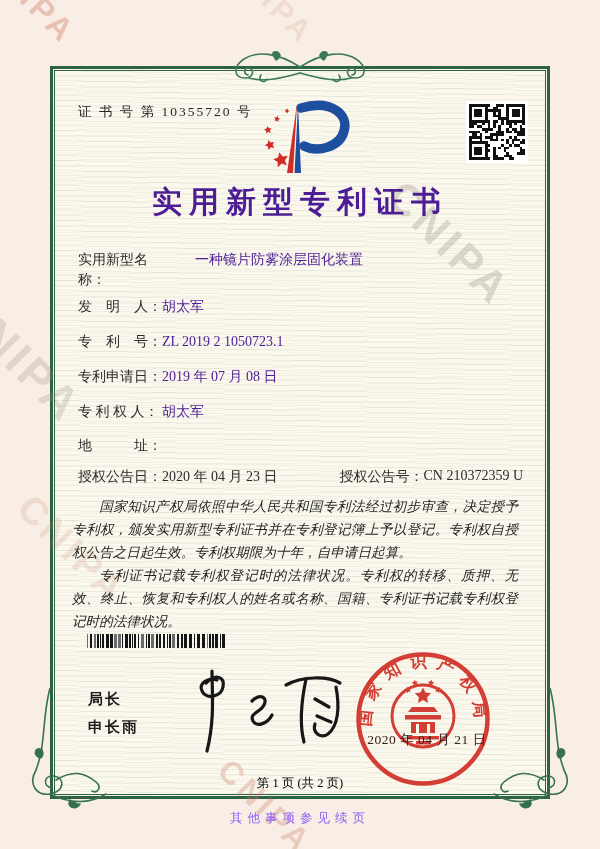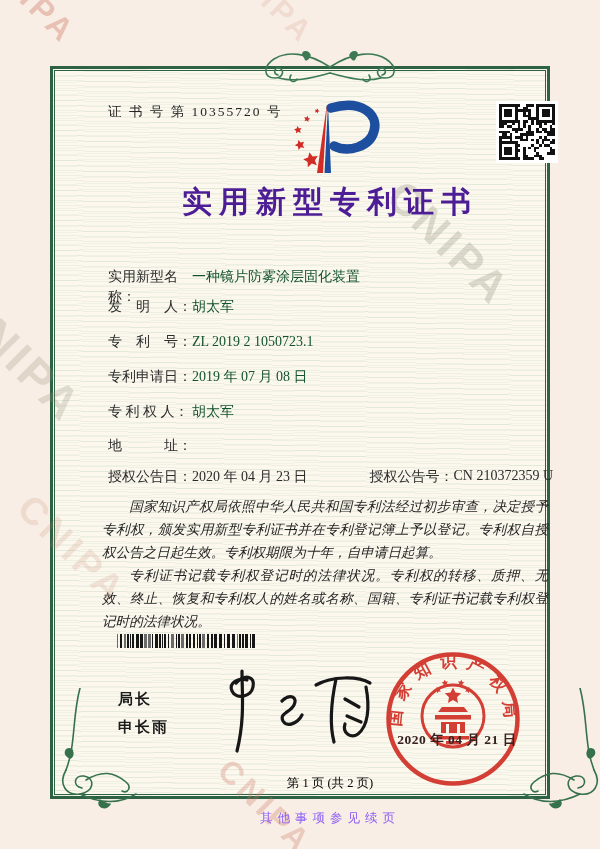--- a/index.html
+++ b/index.html
@@ -25,48 +25,48 @@
   
   .frame{
     position:absolute;left:50px;top:66px;width:500px;height:733px;z-index:0;
     border:3px solid #2d6245;box-sizing:border-box;
     background:
       repeating-linear-gradient(1.2deg, rgba(110,160,120,.10) 0 1px, transparent 1px 5px),
       repeating-linear-gradient(-0.8deg, rgba(110,160,120,.08) 0 1px, transparent 1px 6px),
       #fcf8ee;
   }
   .frame-inner{position:absolute;inset:1px;border:1px solid #2d6245;}
-  .content{position:absolute;left:0;top:0;width:484px;height:849px;z-index:2;margin-left:30px;}
+  .content{position:absolute;left:0;top:0;width:484px;height:849px;z-index:2;}
   .abs{position:absolute;}
   
   .cert-no{left:78px;top:103px;font-size:13.5px;letter-spacing:2px;color:#262626;}
   .qr-box{left:466px;top:101px;width:62px;height:62px;background:#fff;padding:3px;box-sizing:border-box;}
   .title{
     left:50px;top:182px;width:500px;text-align:center;
     font-size:30px;font-weight:bold;letter-spacing:7px;color:#4c1d95;
   }
   
   .row{left:78px;width:460px;font-size:14px;line-height:20px;display:flex;}
   .row .lbl{width:84px;flex:none;color:#2d2d2d;}
-  .row .val{color:#14532d;}
+  .row .val{color:#4c1d95;}
   .val-addr{font-size:12.6px;letter-spacing:-0.3px;}
   .grant-row{left:78px;width:460px;font-size:14px;display:flex;align-items:flex-end;}
   .grant-row .pair2{margin-left:62px;display:flex;}
   
   .paras{left:72px;top:495px;width:446px;font-size:13.6px;line-height:23px;
     font-style:italic;color:#1f1f1f;text-align:justify;}
   .paras p{margin:0;text-indent:2em;}
   
   .barcode-box{left:87px;top:634px;width:140px;height:14px;}
   .signer{left:88px;font-size:15px;font-weight:bold;
     font-family:"Liberation Sans","DejaVu Sans",sans-serif;color:#1c1c1c;letter-spacing:2px;}
   .sig-svg{left:178px;top:663px;}
   .seal-svg{left:354px;top:650px;mix-blend-mode:multiply;opacity:.93;}
   .seal-date{left:352px;top:731px;width:150px;text-align:center;
-    font-size:13.5px;color:#36211e;font-weight:bold;letter-spacing:.5px;}
+    font-size:13.5px;color:#36211e;font-weight:normal;letter-spacing:.5px;}
   .pagination{left:50px;top:775px;width:500px;text-align:center;font-size:12.5px;color:#000000;}
   .footer-note{left:0;top:810px;width:600px;text-align:center;
     font-size:12.5px;letter-spacing:5px;color:#8b5cf6;}
   .ornament{pointer-events:none;}
 </style>
 </head>
 <body>
 
 <div class="frame">
   <div class="frame-inner"></div>
@@ -372,21 +372,21 @@
         <rect x="10" y="20" width="1" height="1" fill="#111"></rect>
         <rect x="11" y="20" width="1" height="1" fill="#111"></rect>
         <rect x="12" y="20" width="1" height="1" fill="#111"></rect>
         <rect x="15" y="20" width="1" height="1" fill="#111"></rect>
         <rect x="16" y="20" width="1" height="1" fill="#111"></rect>
       </svg>
   </div>
 
   <div class="abs title">实用新型专利证书</div>
 
-  <div class="abs row" style="top:267px;">
+  <div class="abs row" style="top:250px;gap:33px;">
     <span class="lbl">实用新型名称：</span>
     <span class="val">一种镜片防雾涂层固化装置</span>
   </div>
   <div class="abs row" style="top:297px;">
     <span class="lbl">发　明　人：</span>
     <span class="val">胡太军</span>
   </div>
   <div class="abs row" style="top:332px;">
     <span class="lbl">专　利　号：</span>
     <span class="val">ZL 2019 2 1050723.1</span>

